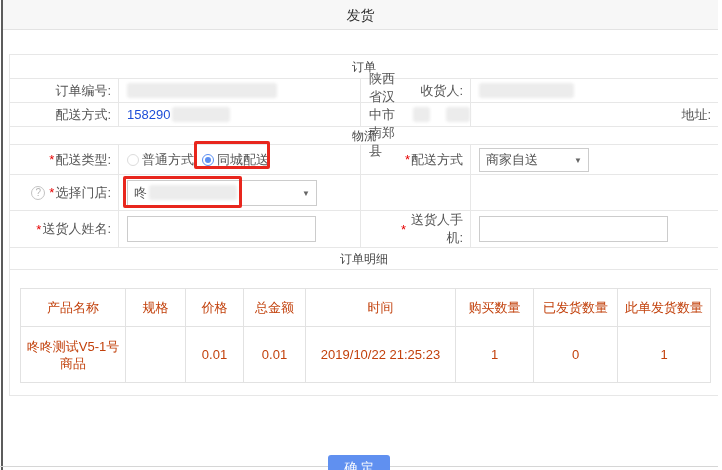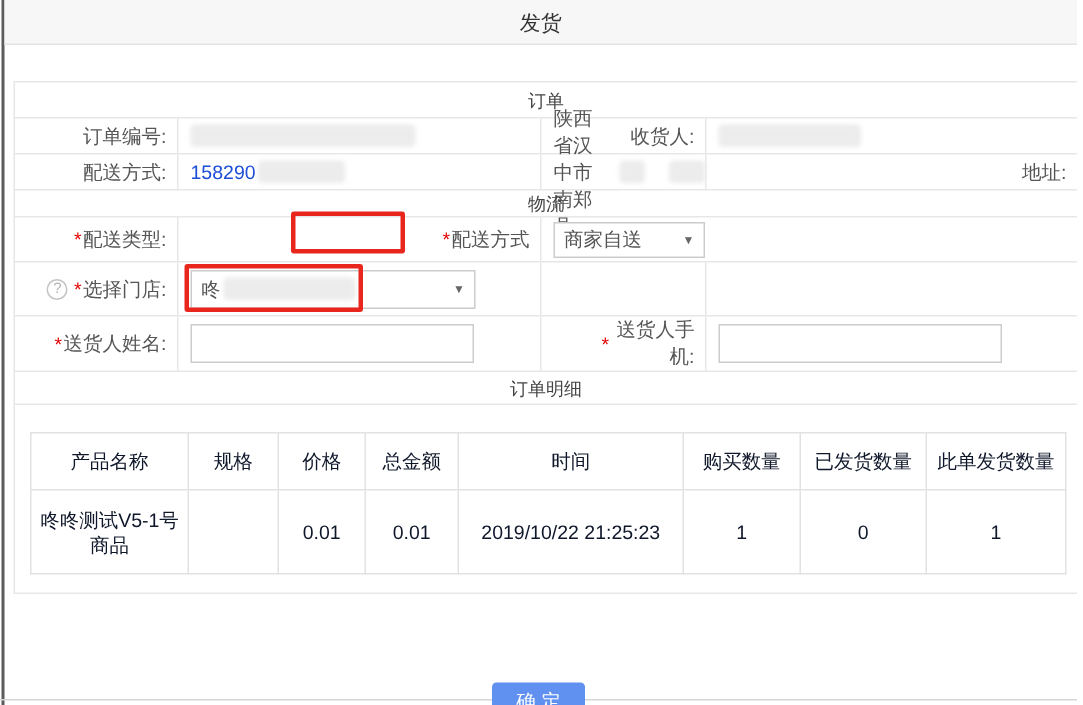--- a/index.html
+++ b/index.html
@@ -69,21 +69,21 @@
   .help-icon{display:inline-block;width:14px;height:14px;border:1px solid #c3c3c3;border-radius:50%;
     color:#b5b5b5;font-size:10px;line-height:12px;text-align:center;margin-right:4px;flex:none;}
 
   
   .anno{position:absolute;border:3px solid var(--red);border-radius:2px;pointer-events:none;}
   .anno.a1{left:184px;top:86px;width:76px;height:28px;}
   .anno.a2{left:113px;top:121px;width:119px;height:32px;}
 
   
   .table-zone{padding:18px 0 12px 10px;}
-  table.detail{border-collapse:collapse;width:690px;table-layout:fixed;font-size:13px;color:#0f172a;padding-left:12px;}
+  table.detail{border-collapse:collapse;width:690px;table-layout:fixed;font-size:13px;color:#c2410c;padding-left:12px;}
   .detail th,.detail td{border:1px solid var(--tborder);text-align:center;font-weight:normal;
     padding:4px 4px;overflow:hidden;}
   .detail th{height:38px;}
   .detail td{height:56px;line-height:17px;}
 
   
   .confirm-btn{position:absolute;left:50%;transform:translateX(-50%);top:455px;z-index:2;
     width:62px;height:25px;border:none;border-radius:3px;background:var(--blue);
     color:#fff;font-size:13px;line-height:25px;text-align:center;cursor:pointer;
     font-family:inherit;}
@@ -126,20 +126,26 @@
       </div>
       <div class="fcell lab h23">地址:</div>
     </div>
 
     <div class="sect-title t-logi">物流</div>
 
     <div class="frow">
       <div class="fcell lab h29">
         <span class="req">*</span>
         <span>配送类型:</span>
+      </div>
+      <div class="fcell val h29">
+        <span class="radio"></span>
+        <span class="radio-label">普通方式</span>
+        <span class="radio selected"></span>
+        <span class="radio-label">同城配送</span>
       </div>
       <div class="fcell lab h29">
         <span class="req">*</span>
         <span>配送方式</span>
       </div>
       <div class="fcell val h29">
         <span class="sel method">
           <span>商家自送</span>
           <span class="caret">▼</span>
         </span>

